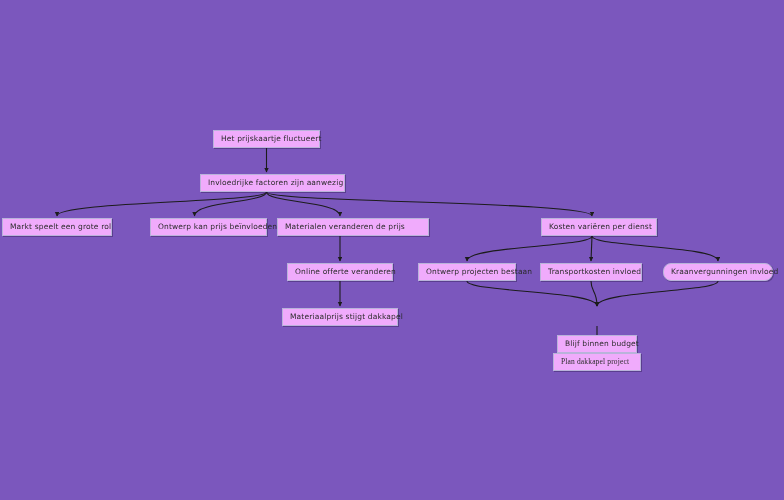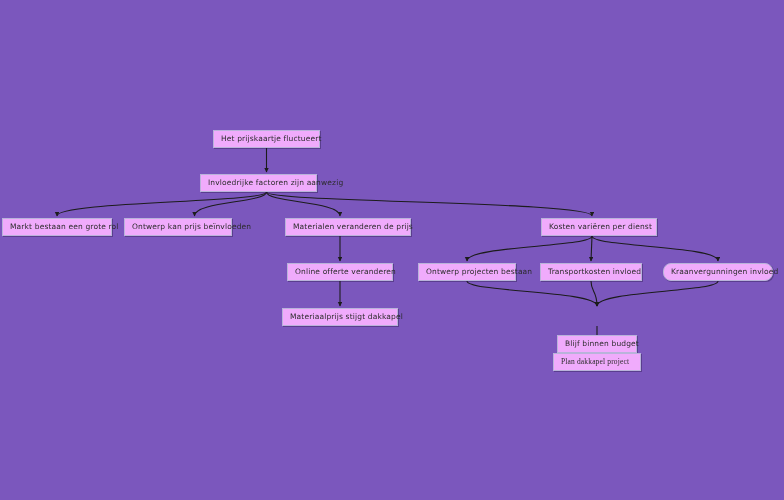--- a/index.html
+++ b/index.html
@@ -72,30 +72,30 @@
         <path d="M591,281 C591,292.25 597,290.5 597,306" marker-end="url(#arrowhead)"></path>
         <path d="M718,281 C718,292.25 597,290.5 597,306" marker-end="url(#arrowhead)"></path>
         <path d="M597,326 L597,351" marker-end="url(#arrowhead)"></path>
       </g>
   </svg>
 
   <div id="nodes-layer">
       <div class="node" style="left: 213px; top: 130px; width: 107px;">
         <span>Het prijskaartje fluctueert</span>
       </div>
-      <div class="node" style="left: 200px; top: 174px; width: 117px;">
+      <div class="node" style="left: 200px; top: 174px; width: 145px;">
         <span>Invloedrijke factoren zijn aanwezig</span>
       </div>
       <div class="node" style="left: 2px; top: 218px; width: 110px;">
-        <span>Markt bestaan een grote rol</span>
+        <span>Markt speelt een grote rol</span>
       </div>
-      <div class="node" style="left: 124px; top: 218px; width: 108px;">
+      <div class="node" style="left: 150px; top: 218px; width: 117px;">
         <span>Ontwerp kan prijs beïnvloeden</span>
       </div>
-      <div class="node" style="left: 277px; top: 218px; width: 126px; margin-left: 8px;">
+      <div class="node" style="left: 277px; top: 218px; width: 152px;">
         <span>Materialen veranderen de prijs</span>
       </div>
       <div class="node" style="left: 541px; top: 218px; width: 116px;">
         <span>Kosten variëren per dienst</span>
       </div>
       <div class="node" style="left: 287px; top: 263px; width: 106px;">
         <span>Online offerte veranderen</span>
       </div>
       <div class="node" style="left: 418px; top: 263px; width: 98px;">
         <span>Ontwerp projecten bestaan</span>

